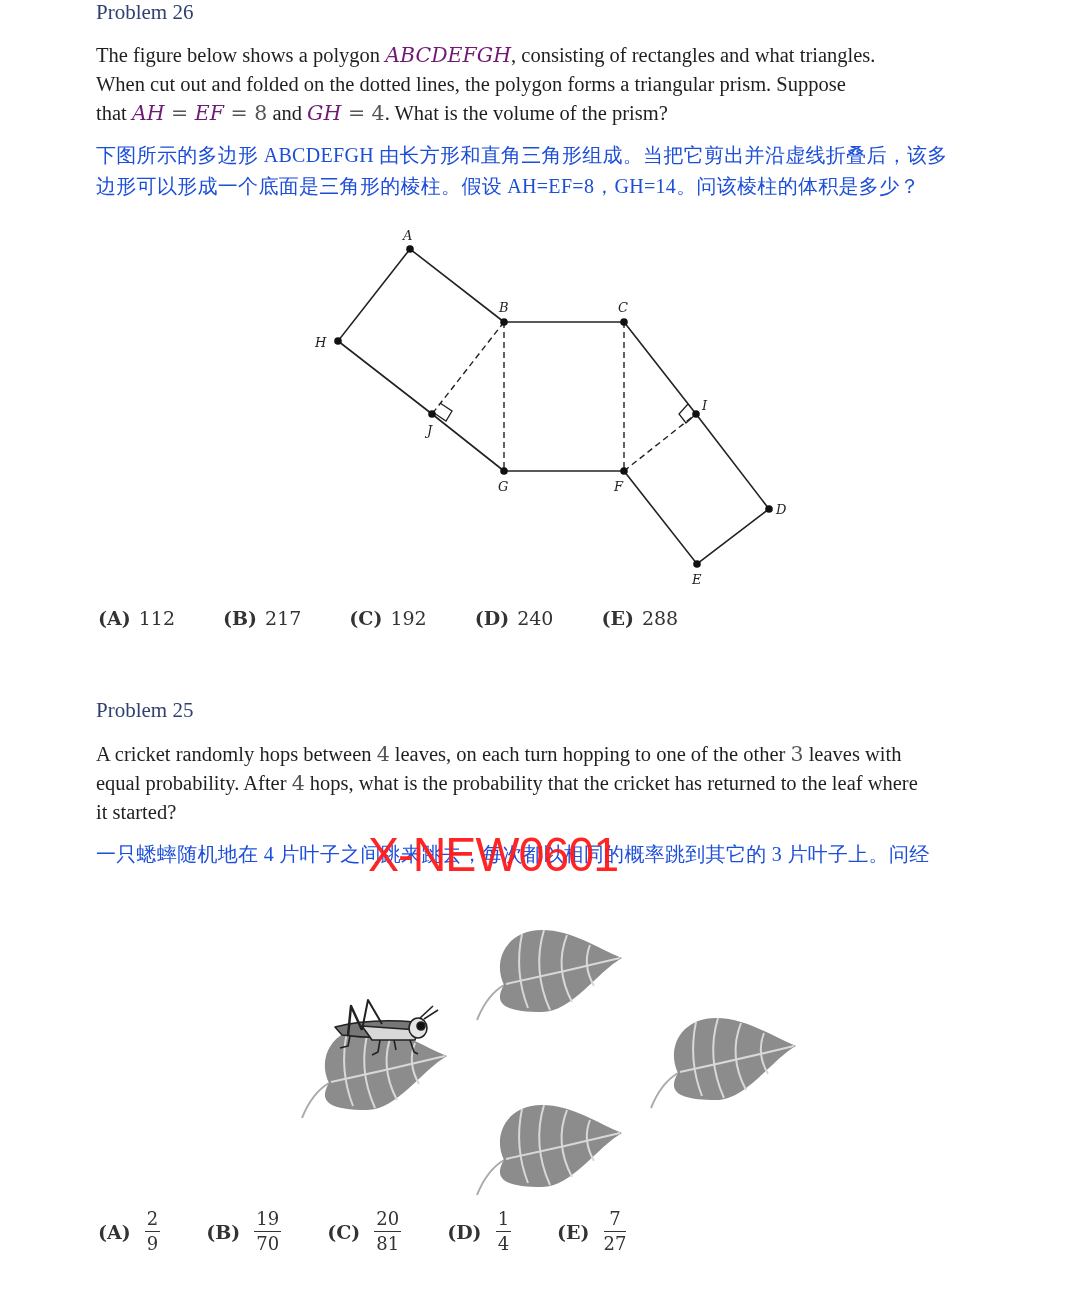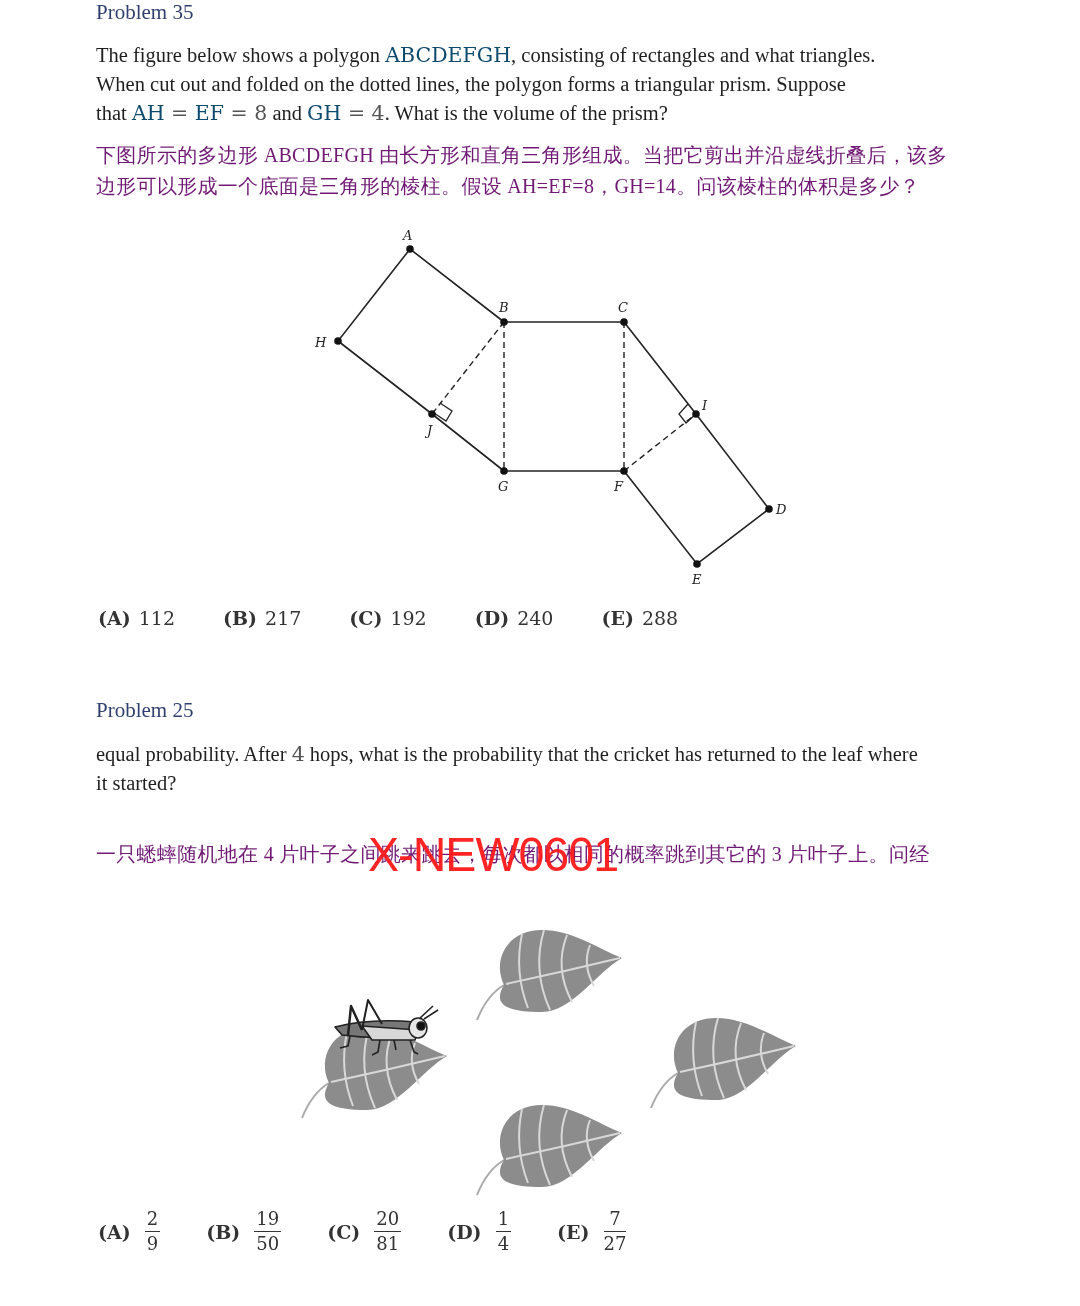--- a/index.html
+++ b/index.html
@@ -1,37 +1,37 @@
 <!DOCTYPE html>
 <html><head>
 <meta charset="utf-8">
 <style>
   html, body { margin:0; padding:0; background:#ffffff; }
   body { width:1080px; height:1306px; position:relative; overflow:hidden;
          font-family:"Liberation Serif", "DejaVu Serif", serif; color:#222; }
   .abs { position:absolute; }
   .heading { color:#2f3f6e; font-size:21px; left:96px; }
   .para { left:96px; width:930px; font-size:20.5px; line-height:29px; color:#1f1f1f; }
-  .zh { left:96px; width:930px; font-size:20px; line-height:31px; color:#701a75; letter-spacing:0.3px; }
-  .math { font-family:"DejaVu Serif", serif; color:#0c4a6e; }
+  .zh { left:96px; width:930px; font-size:20px; line-height:31px; color:#1d4ed8; letter-spacing:0.3px; }
+  .math { font-family:"DejaVu Serif", serif; font-style:italic; color:#701a75; }
   .mathnum { font-family:"DejaVu Serif", serif; color:#555; }
   .choices { left:98px; font-family:"DejaVu Serif", serif; font-size:19px; color:#333; display:flex; }
   .choice { display:flex; align-items:center; margin-right:48px; }
   .choice .lbl { font-weight:bold; margin-right:8px; }
   .frac { display:inline-flex; flex-direction:column; align-items:center; font-size:18px; line-height:20px; margin-left:6px; }
   .frac .num { padding:0 2px; }
   .frac .bar { width:100%; border-top:1.5px solid #333; margin:2px 0; }
   .watermark { left:368px; top:826px; font-family:"Liberation Sans", sans-serif; color:#ff1a1a;
                font-size:49px; line-height:56px; letter-spacing:-1px; transform:scaleX(0.95); transform-origin:left; opacity:0.95; }
   svg text { font-family:"DejaVu Serif", serif; font-style:italic; font-size:13px; fill:#222; }
 </style>
 </head>
 <body>
 
-<div class="abs heading" style="top:0px;">Problem 35</div>
+<div class="abs heading" style="top:0px;">Problem 26</div>
 
 <div class="abs para" style="top:41px;">
   <div>
     <span>The figure below shows a polygon </span><span class="math">ABCDEFGH</span><span>, consisting of rectangles and what triangles.</span>
   </div>
   <div>When cut out and folded on the dotted lines, the polygon forms a triangular prism. Suppose</div>
   <div>
     <span>that </span><span class="math">AH</span><span class="mathnum"> = </span><span class="math">EF</span><span class="mathnum"> = 8</span><span> and </span><span class="math">GH</span><span class="mathnum"> = 4</span><span>. What is the volume of the prism?</span>
   </div>
 </div>
@@ -104,20 +104,23 @@
     </div>
   <div class="choice">
       <span class="lbl">(E)</span>
       <span>288</span>
     </div>
 </div>
 
 <div class="abs heading" style="top:698px;text-align:center;">Problem 25</div>
 
 <div class="abs para" style="top:740px;">
+  <div>
+    <span>A cricket randomly hops between </span><span class="mathnum">4</span><span> leaves, on each turn hopping to one of the other </span><span class="mathnum">3</span><span> leaves with</span>
+  </div>
   <div>
     <span>equal probability. After </span><span class="mathnum">4</span><span> hops, what is the probability that the cricket has returned to the leaf where</span>
   </div>
   <div>it started?</div>
 </div>
 
 <div class="abs zh" style="top:839px;">
   <div>一只蟋蟀随机地在 4 片叶子之间跳来跳去，每次都以相同的概率跳到其它的 3 片叶子上。问经</div>
 </div>
 
@@ -176,21 +179,21 @@
         <span class="num">2</span>
         <span class="bar"></span>
         <span class="den">9</span>
       </span>
     </div>
   <div class="choice" style="margin-right:46px;">
       <span class="lbl">(B)</span>
       <span class="frac">
         <span class="num">19</span>
         <span class="bar"></span>
-        <span class="den">50</span>
+        <span class="den">70</span>
       </span>
     </div>
   <div class="choice" style="margin-right:46px;">
       <span class="lbl">(C)</span>
       <span class="frac">
         <span class="num">20</span>
         <span class="bar"></span>
         <span class="den">81</span>
       </span>
     </div>

